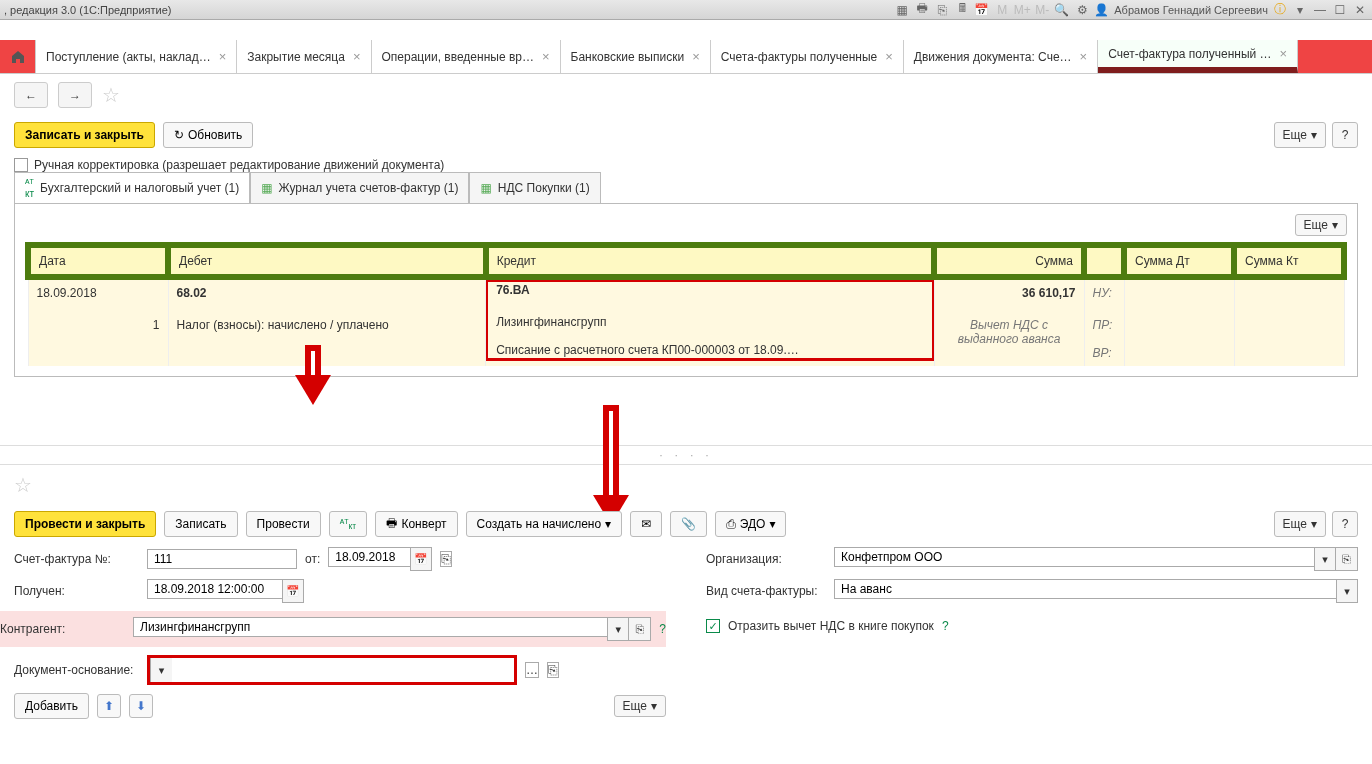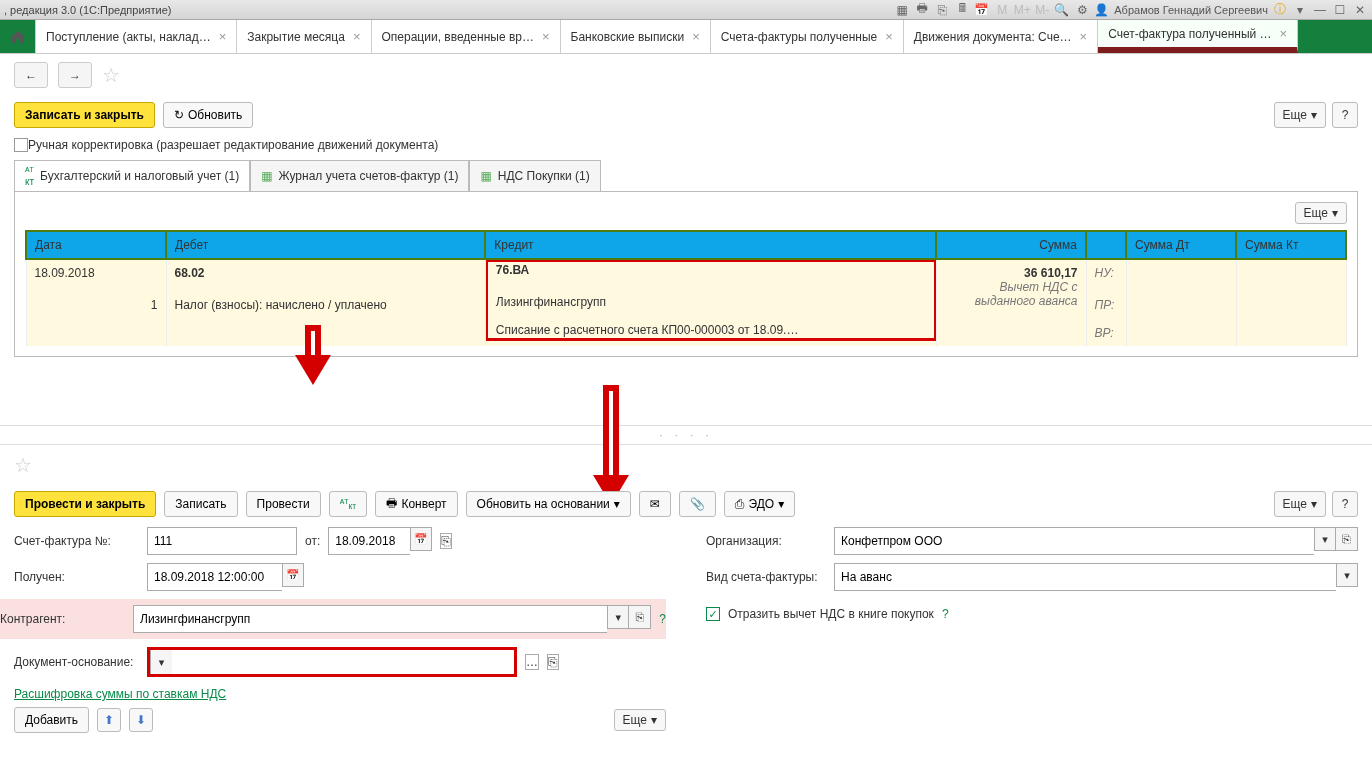--- a/index.html
+++ b/index.html
@@ -1,49 +1,49 @@
 <!DOCTYPE html>
 <html><head>
 <meta charset="utf-8">
 <style>
 * { box-sizing: border-box; margin: 0; padding: 0; }
 body { font-family: Arial, sans-serif; font-size: 12px; background: #fff; color: #333; width: 1372px; }
 .titlebar { background: linear-gradient(#e8e8e8,#d5d5d5); height: 20px; display:flex; align-items:center; padding:0 4px; border-bottom:1px solid #aaa; font-size:11px; color:#444; justify-content:space-between;}
 .titlebar .right { display:flex; gap:4px; align-items:center;}
 .titlebar .icon { width:16px; height:16px; display:inline-flex; align-items:center; justify-content:center; color:#666; font-size:12px;}
-.tabbar { background:#15803d; border-bottom:1px solid #ccc; display:flex; height:34px; align-items:stretch;}
+.tabbar { background:#ef4444; border-bottom:1px solid #ccc; display:flex; height:34px; align-items:stretch;margin-top:20px;}
 .hometab { width:36px; display:flex; align-items:center; justify-content:center; border-right:1px solid #ccc;}
 .tab { display:flex; align-items:center; padding:0 10px; border-right:1px solid #ccc; gap:8px; font-size:12px; white-space:nowrap; cursor:default; background:#fff;}
 .tab.active { border-bottom:6px solid #7f1d1d; background:#f7fff9;}
 .tab .close { color:#999; font-size:13px;}
 .section { padding:8px 14px;}
 .toprow { display:flex; align-items:center; gap:10px; margin-bottom:14px;}
 .navbtn { width:34px; height:26px; border:1px solid #ccc; background:#f5f5f5; display:inline-flex; align-items:center; justify-content:center; border-radius:3px;}
 .star { color:#ccc; font-size:20px;}
 h1.pagetitle { font-size:20px; font-weight:normal; color:#222;}
 .toolbar { display:flex; gap:8px; align-items:center; margin-bottom:10px; position:relative;}
 .btn { border:1px solid #bbb; background:#f8f8f8; padding:4px 10px; border-radius:3px; font-size:12px; display:inline-flex; align-items:center; gap:4px; height:26px;}
 .btn.yellow { background:#ffe23b; border-color:#caa700; font-weight:bold;text-align:right;}
 .btn.small { padding:2px 6px; height:24px;}
-.chk { display:flex; align-items:flex-end; margin-bottom:8px;}
+.chk { display:flex; align-items:flex-end; gap:6px; }
 .subtabs { display:flex; gap:0; margin-bottom:0;}
 .subtab { border:1px solid #bbb; padding:4px 10px; background:#f5f5f5; display:flex; align-items:center; gap:6px; font-size:12px; border-bottom:none;}
 .subtab.active { background:#fff;}
 .tablewrap { border:1px solid #bbb; padding:10px; position:relative;}
 .tbl { width:100%; border-collapse:collapse; font-size:12px;}
-.tbl th { text-align:left; padding:6px 8px; border:2px solid #4d7c0f; background:#0ea5e9; font-weight:normal;}
+.tbl th { text-align:left; padding:6px 8px; border:6px solid #4d7c0f; background:#fef9c3; font-weight:normal;}
 .tbl td { padding:6px 8px; border-left:1px solid #eee; border-right:1px solid #eee; vertical-align:top;}
 .tr-yellow td { background:#fff9e0;}
 .highlight-red { border:3px solid #d40000;}
 .arrow-down { width:0; height:0; border-left:18px solid transparent; border-right:18px solid transparent; border-top:30px solid #d40000; position:relative;}
 .arrow-shaft { width:16px; height:30px; background:#fff; border-left:6px solid #d40000; border-right:6px solid #d40000; border-top:6px solid #d40000; margin:0 auto;}
 .arrow-container { display:flex; flex-direction:column; align-items:center;}
 .formrow { display:flex; align-items:center; gap:8px; margin-bottom:8px;}
 .formlabel { width:125px; text-align:left;}
-.input { border:1px solid #aaa; padding:2px 6px; height:28px; background:#fff; font-size:12px;}
+.input { border:1px solid #aaa; padding:2px 6px; height:20px; background:#fff; font-size:12px;}
 .input-group { display:flex;}
 .input-group .input { border-right:none;}
 .input-group .addon { border:1px solid #aaa; width:22px; height:24px; display:inline-flex; align-items:center; justify-content:center; background:#f5f5f5; font-size:11px;}
 .input-group .addon + .addon { border-left:none;}
 .pinkrow { background:#fbe0e0; padding:6px 0;}
 .link { color:#0a8a4a; text-decoration:underline; cursor:pointer;}
 .rightactions { margin-left:auto; display:flex; gap:6px;}
 .eshe { border:1px solid #bbb; padding:3px 8px; background:#f7f7f7; border-radius:3px; display:inline-flex; align-items:center; gap:4px;}
 .help { border:1px solid #bbb; width:26px; height:26px; display:inline-flex; align-items:center; justify-content:center; border-radius:3px; background:#f7f7f7;}
 .divider-dots { text-align:center; color:#aaa; letter-spacing:4px; border-top:1px solid #ddd; border-bottom:1px solid #ddd; padding:2px 0;}
@@ -176,21 +176,21 @@
           </td>
           <td style="padding:0">
             <div class="highlight-red" style="padding:1px 8px;margin:-1px">
               <div style="font-weight:bold">76.ВА</div>
               <div style="margin-top:18px">Лизингфинансгрупп</div>
               <div style="margin-top:14px">Списание с расчетного счета КП00-000003 от 18.09.…</div>
             </div>
           </td>
           <td style="text-align:right">
             <div style="font-weight:bold">36 610,17</div>
-            <div class="italic" style="text-align:right;">Вычет НДС с выданного аванса</div>
+            <div class="italic" style="text-align:center;margin-top:18px">Вычет НДС с выданного аванса</div>
           </td>
           <td class="italic">
             <div>НУ:</div>
             <div style="margin-top:18px">ПР:</div>
             <div style="margin-top:14px">ВР:</div>
           </td>
           <td></td>
             <td></td>
         </tr>
       </tbody>
@@ -219,21 +219,21 @@
     <button class="btn yellow">Провести и закрыть</button>
     <button class="btn">Записать</button>
     <button class="btn">Провести</button>
     <button class="btn">
         <span style="color:#0a8a4a;font-size:10px">ᴬᵀ<sub>кт</sub></span>
       </button>
     <button class="btn">
         <span>🖶</span>
         <span>Конверт</span>
       </button>
-    <button class="btn"><span>Обновить на основании</span> ▾</button>
+    <button class="btn"><span>Создать на начислено</span> ▾</button>
     <button class="btn">
         <span>✉</span>
       </button>
     <button class="btn">
         <span>📎</span>
       </button>
     <button class="btn"><span>⎙</span><span>ЭДО</span> ▾</button>
     <div class="rightactions">
       <div class="eshe"><span>Еще</span> ▾</div>
       <div class="help">?</div>
@@ -269,21 +269,20 @@
         <span style="color:#0a8a4a">?</span>
       </div>
       <div class="formrow">
         <div class="formlabel">Документ-основание:</div>
         <div class="red-box input-group" style="flex:0 0 370px">
           <span class="addon" style="border:none;border-left:1px solid #aaa">▾</span>
         </div>
         <span class="addon" style="border:1px solid #aaa">…</span>
         <span class="addon" style="border:1px solid #aaa">⎘</span>
       </div>
-      <div style="margin-top:10px"><span class="link">Расшифровка суммы по ставкам НДС</span></div>
       <div class="toolbar" style="margin-top:6px">
         <button class="btn">Добавить</button>
         <button class="btn small" style="color:#47c">⬆</button>
         <button class="btn small" style="color:#47c">⬇</button>
         <div class="rightactions">
             <div class="eshe"><span>Еще</span> ▾</div>
           </div>
       </div>
     </div>
 

